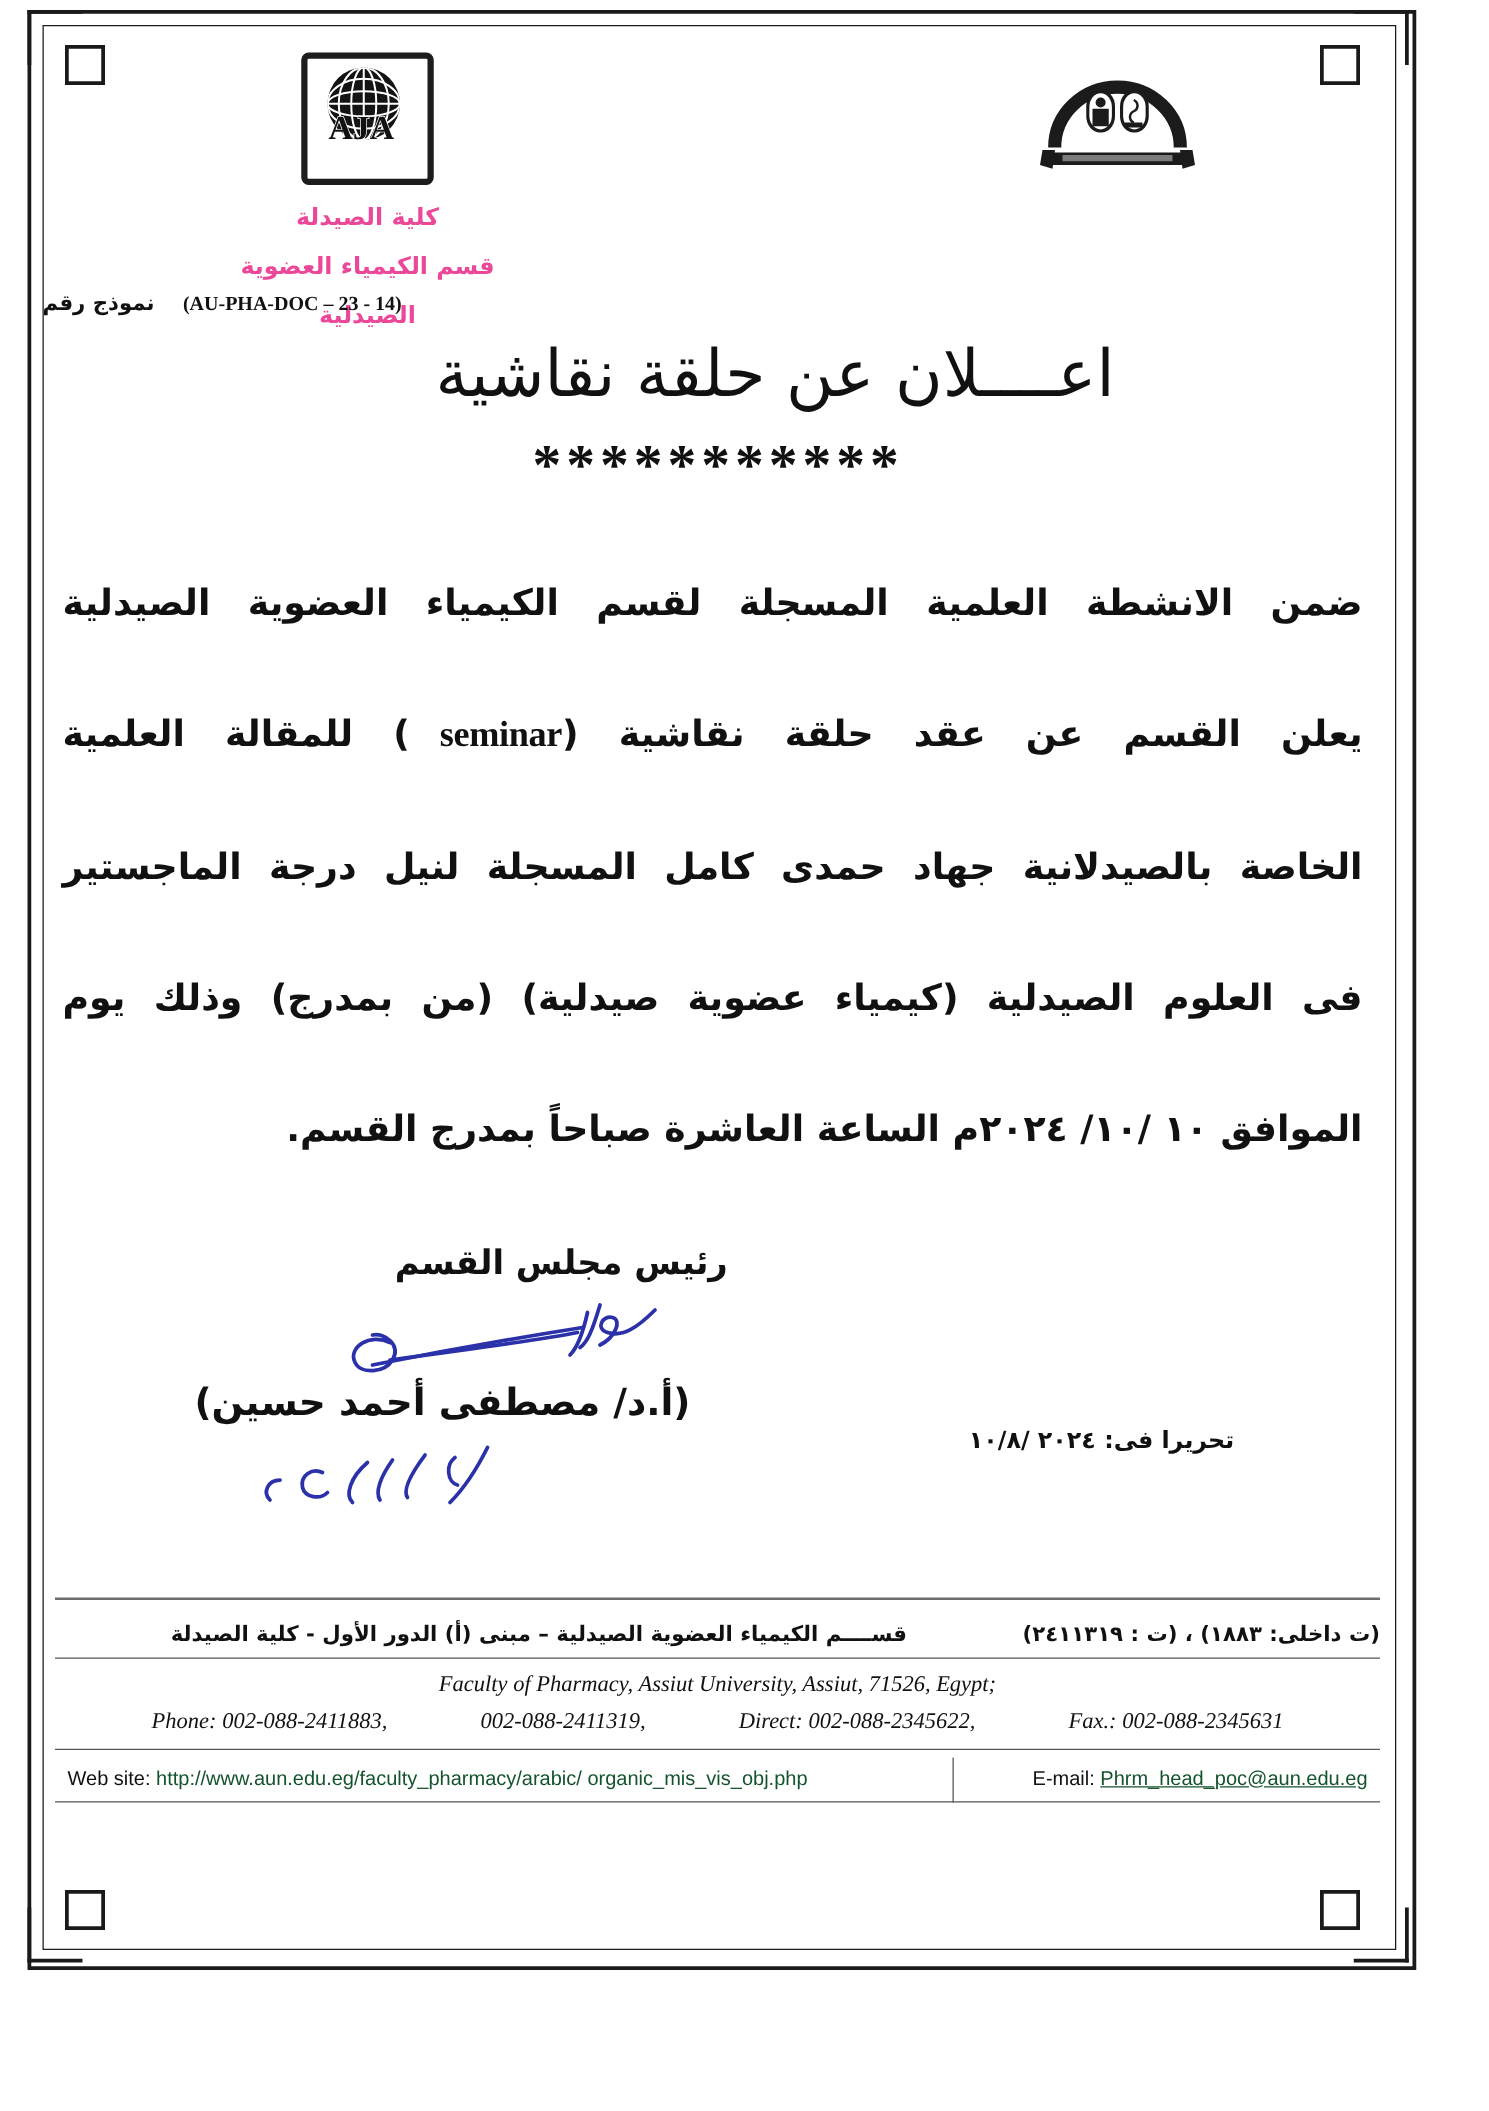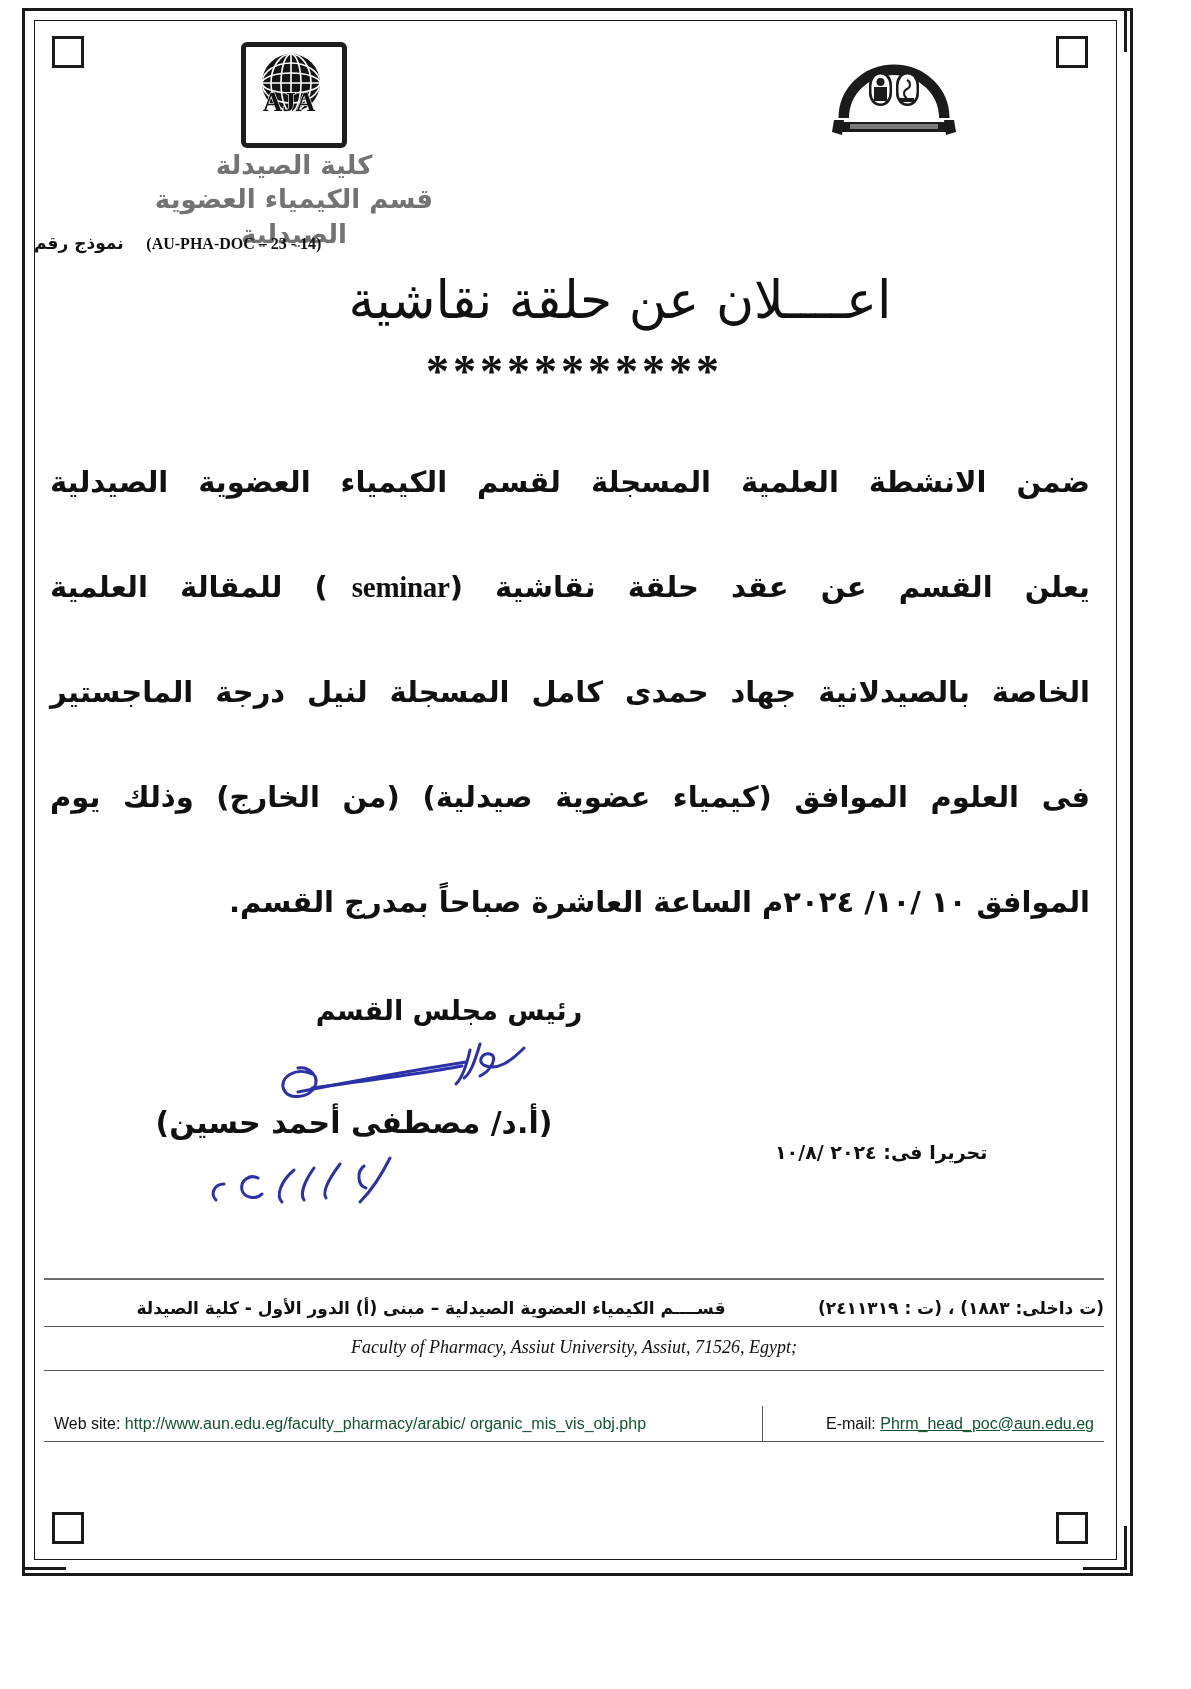--- a/index.html
+++ b/index.html
@@ -44,22 +44,22 @@
   .page{position:absolute;left:34px;top:20px;width:1081px;height:1538px;}
 
   .aja-block{position:absolute;left:110px;top:22px;width:300px;text-align:center;}
   .aja-logo{
     width:96px;height:96px;margin:0 auto;position:relative;
     border:5px solid #1d1d1d;border-radius:6px;background:#fff;
   }
   .aja-logo svg{position:absolute;left:0;top:0;}
   .dept-line{
     font-family:"DejaVu Sans","Liberation Sans",sans-serif;
-    font-weight:bold;font-size:26px;line-height:1.32;color:#737373;direction:rtl;
-    letter-spacing:-0.4px;margin-top:0;
+    font-weight:bold;font-size:19px;line-height:1.32;color:#ec4899;direction:rtl;
+    letter-spacing:-0.4px;margin-top:14px;
   }
 
   .seal{position:absolute;left:790px;top:20px;width:140px;height:110px;}
 
   .formno{
     position:absolute;left:0;top:212px;width:420px;
     direction:rtl;text-align:left;
     font-size:19px;font-weight:bold;
   }
   .formno .ar{font-family:"DejaVu Sans","Liberation Sans",sans-serif;font-size:17px;}
@@ -225,21 +225,21 @@
     <span class="ar" style="margin-right:18px;">نموذج رقم</span>
   </div>
 
   <div class="title">اعــــلان عن حلقة نقاشية</div>
   <div class="stars">***********</div>
 
   <div class="body-text">
     <p>ضمن الانشطة العلمية المسجلة لقسم الكيمياء العضوية الصيدلية</p>
     <p><span>يعلن القسم عن عقد حلقة نقاشية (</span><span class="en">seminar</span><span>)   للمقالة العلمية</span></p>
     <p>الخاصة بالصيدلانية جهاد حمدى كامل المسجلة لنيل درجة الماجستير</p>
-    <p>فى العلوم الموافق (كيمياء عضوية صيدلية) (من الخارج) وذلك يوم</p>
+    <p>فى العلوم الصيدلية (كيمياء عضوية صيدلية) (من بمدرج) وذلك يوم</p>
     <p style="text-align-last:right;">الموافق ١٠ /١٠/ ٢٠٢٤م الساعة العاشرة صباحاً بمدرج القسم.</p>
   </div>
 
   <div class="sig-title">رئيس مجلس القسم</div>
   <div class="sig-mark">
     <svg width="330" height="80" viewBox="0 0 330 80" aria-hidden="true">
       <g fill="none" stroke="#2b31a8" stroke-width="3" stroke-linecap="round">
         <path d="M300 18 c-14 14 -26 22 -38 18 c-10 -3 -4 -14 4 -12 c8 2 2 16 -10 22"></path>
         <path d="M256 14 c-6 20 -10 30 -16 34"></path>
         <path d="M246 20 c-4 18 -8 28 -14 34"></path>
@@ -271,20 +271,26 @@
   <div class="foot-rule"></div>
 
   <div class="foot-ar">
     <span>(ت داخلى: ١٨٨٣) ، (ت : ٢٤١١٣١٩)</span>
     <span class="mid">قســــم الكيمياء العضوية الصيدلية – مبنى (أ) الدور الأول  - كلية الصيدلة</span>
   </div>
 
   <div class="foot-box">
     <div class="foot-en">
       <div>Faculty of Pharmacy, Assiut University, Assiut, 71526, Egypt;</div>
+      <div class="row2">
+        <span>Phone: 002-088-2411883,</span>
+        <span>002-088-2411319,</span>
+        <span>Direct: 002-088-2345622,</span>
+        <span>Fax.: 002-088-2345631</span>
+      </div>
     </div>
   </div>
 
   <div class="foot-links">
     <span>
       <span>Web site:</span>
       <a href="#">http://www.aun.edu.eg/faculty_pharmacy/arabic/ organic_mis_vis_obj.php</a>
     </span>
     <span class="sep"></span>
     <span>

